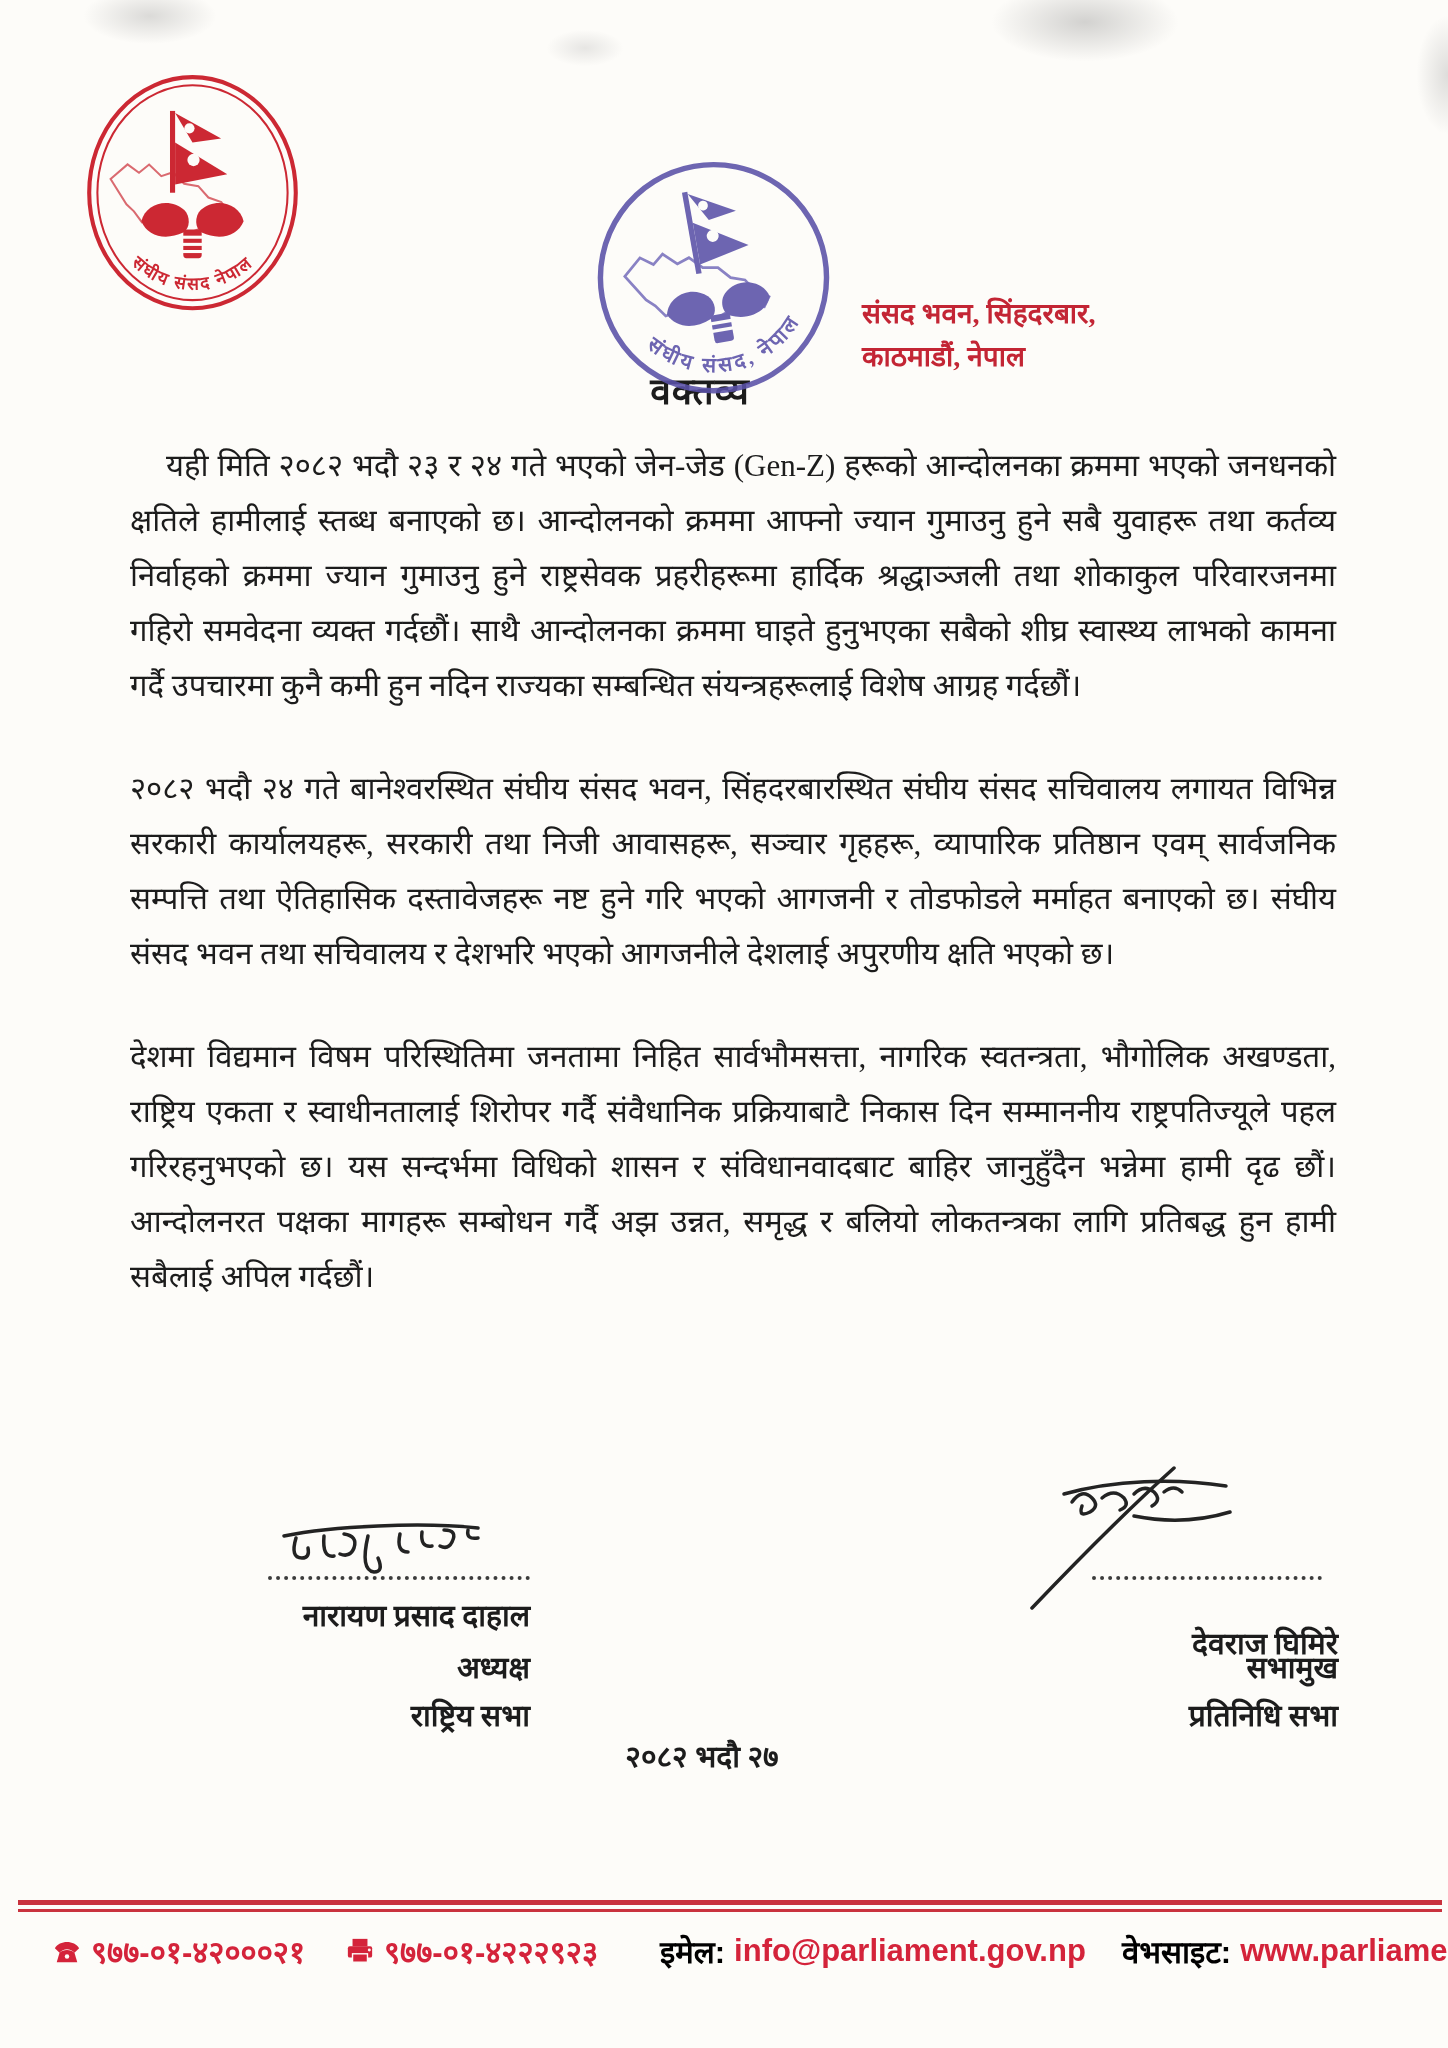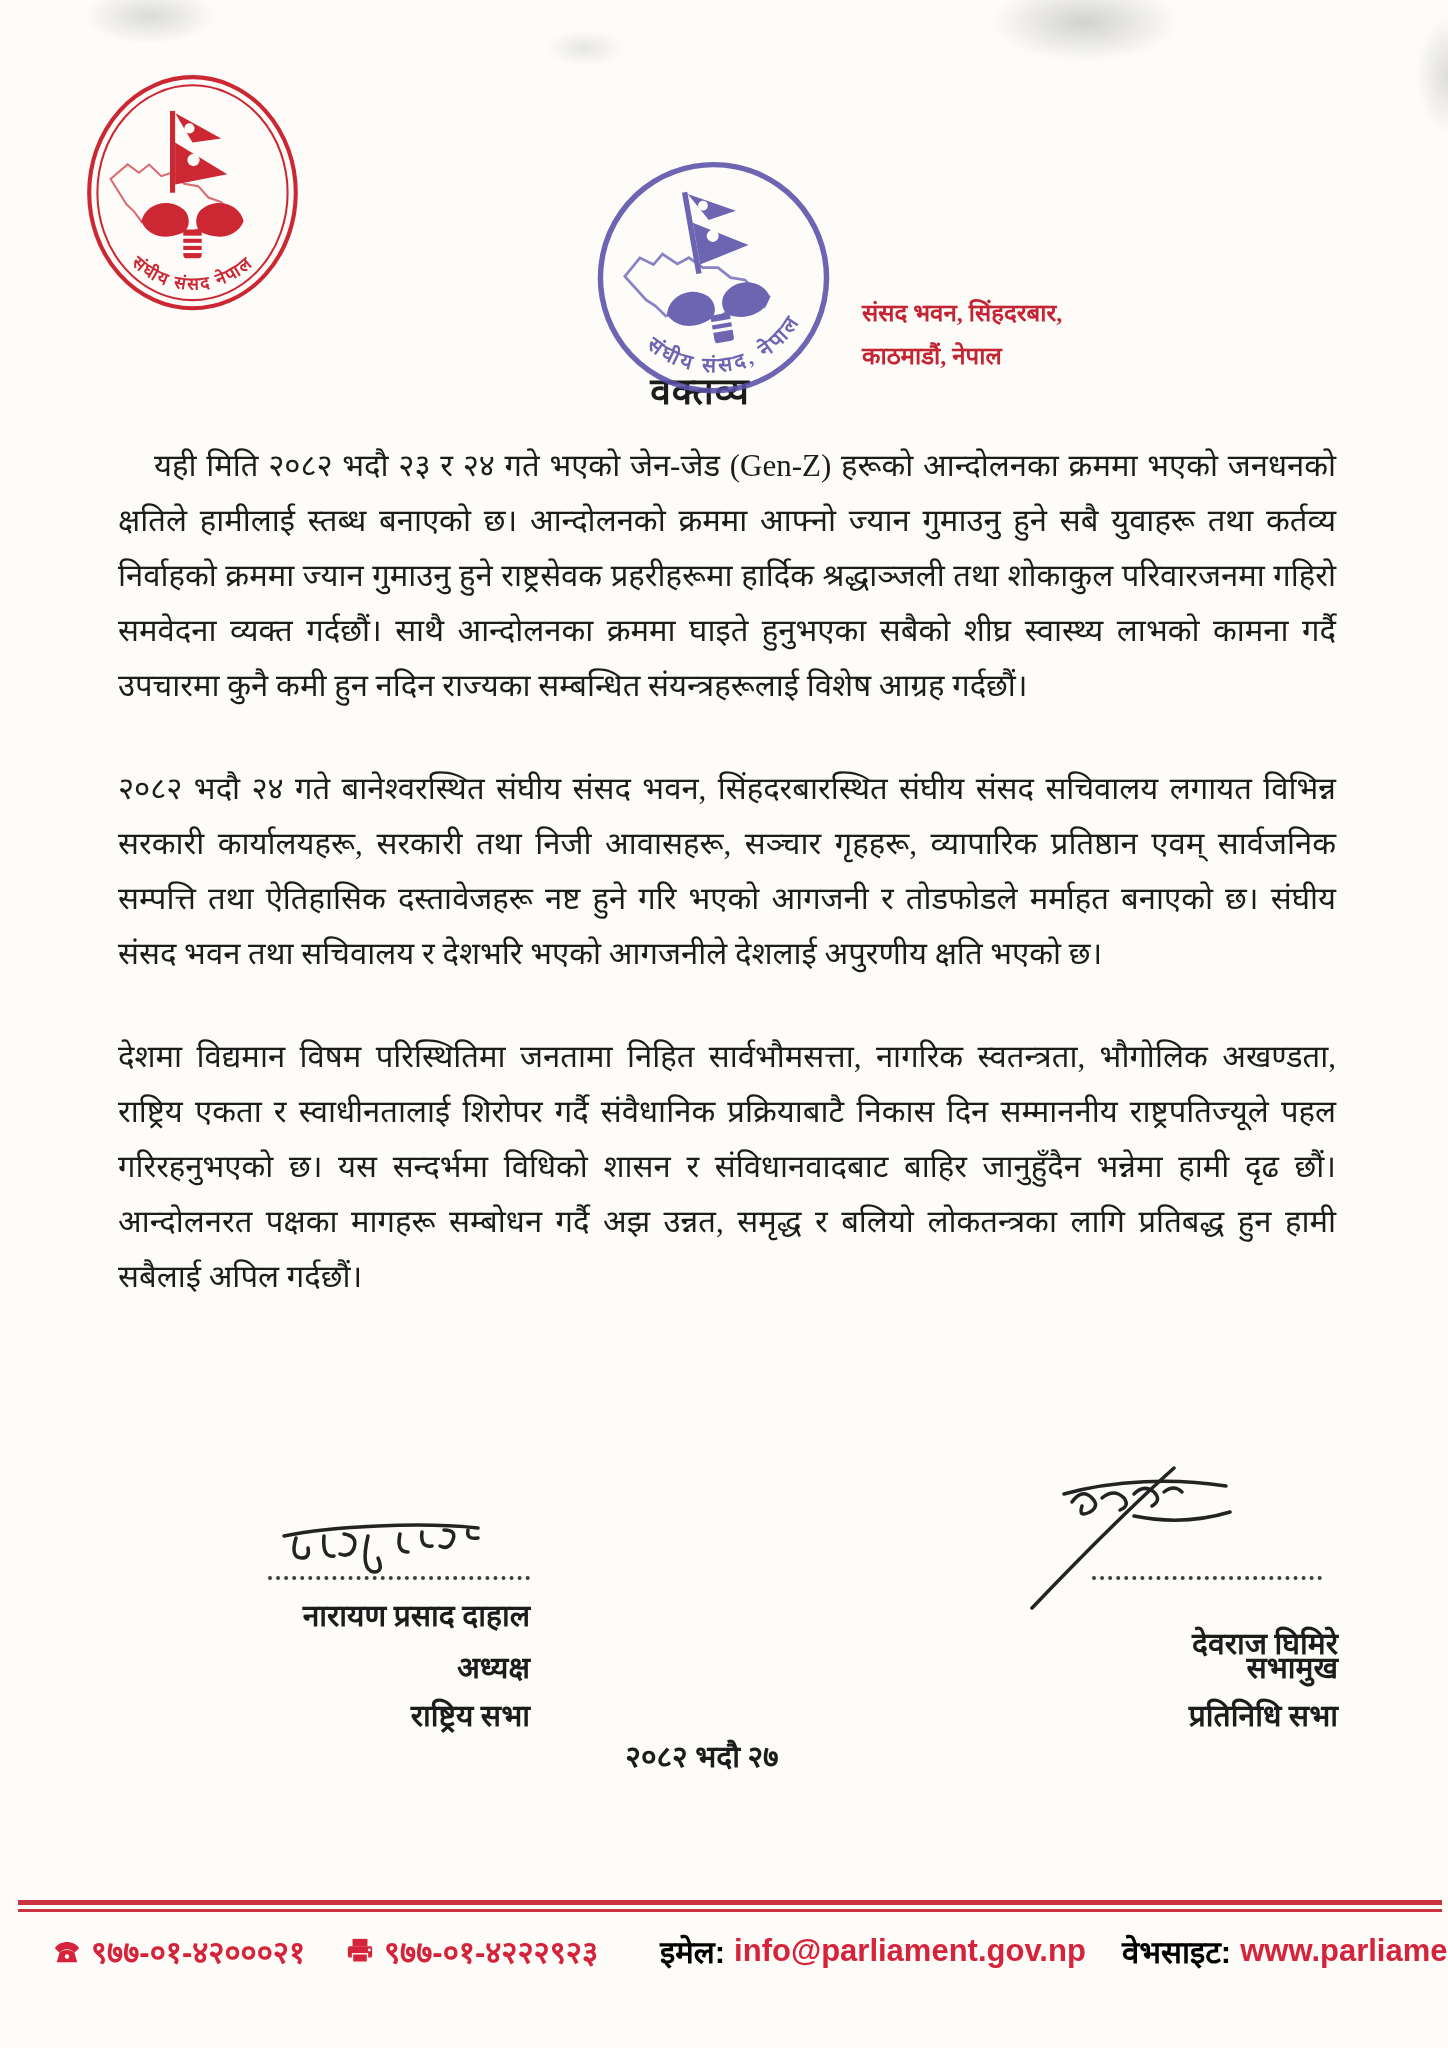--- a/index.html
+++ b/index.html
@@ -26,31 +26,31 @@
     position:absolute;left:698px;top:88px;transform:translateX(-50%);
     font-size:64px;font-weight:700;color:#cf2030;white-space:nowrap;
     letter-spacing:2px;z-index:2;
   }
   .stamp{
     position:absolute;left:588px;top:156px;width:250px;height:238px;
     transform:rotate(-10deg);opacity:.88;z-index:1;
   }
   .address{
     position:absolute;left:862px;top:292px;
-    color:#c32534;font-size:24px;line-height:43px;font-weight:600;z-index:3;
+    color:#c32534;font-size:28px;line-height:43px;font-weight:600;z-index:3;
   }
   .doc-heading{
     position:absolute;left:700px;top:364px;transform:translateX(-50%);
     font-size:37px;font-weight:600;letter-spacing:1px;
   }
   .body-text{
     position:absolute;left:118px;top:438px;width:1218px;
     font-size:31px;line-height:55px;text-align:justify;
   }
-  .body-text p{margin:0 0 48px 0;}
+  .body-text p{margin:0 0 48px 12px;}
   .body-text p.indented{text-indent:36px;}
   .sig-ink{position:absolute;}
   .sig-ink svg{width:100%;height:100%;}
   .dotted{position:absolute;border-bottom:4px dotted #3c3c3c;height:0;}
   .sig-caption{position:absolute;text-align:right;font-size:30px;font-weight:600;white-space:nowrap;}
   .doc-date{
     position:absolute;left:702px;top:1735px;transform:translateX(-50%);
     font-size:30px;font-weight:600;white-space:nowrap;
   }
   .footer-rule{

